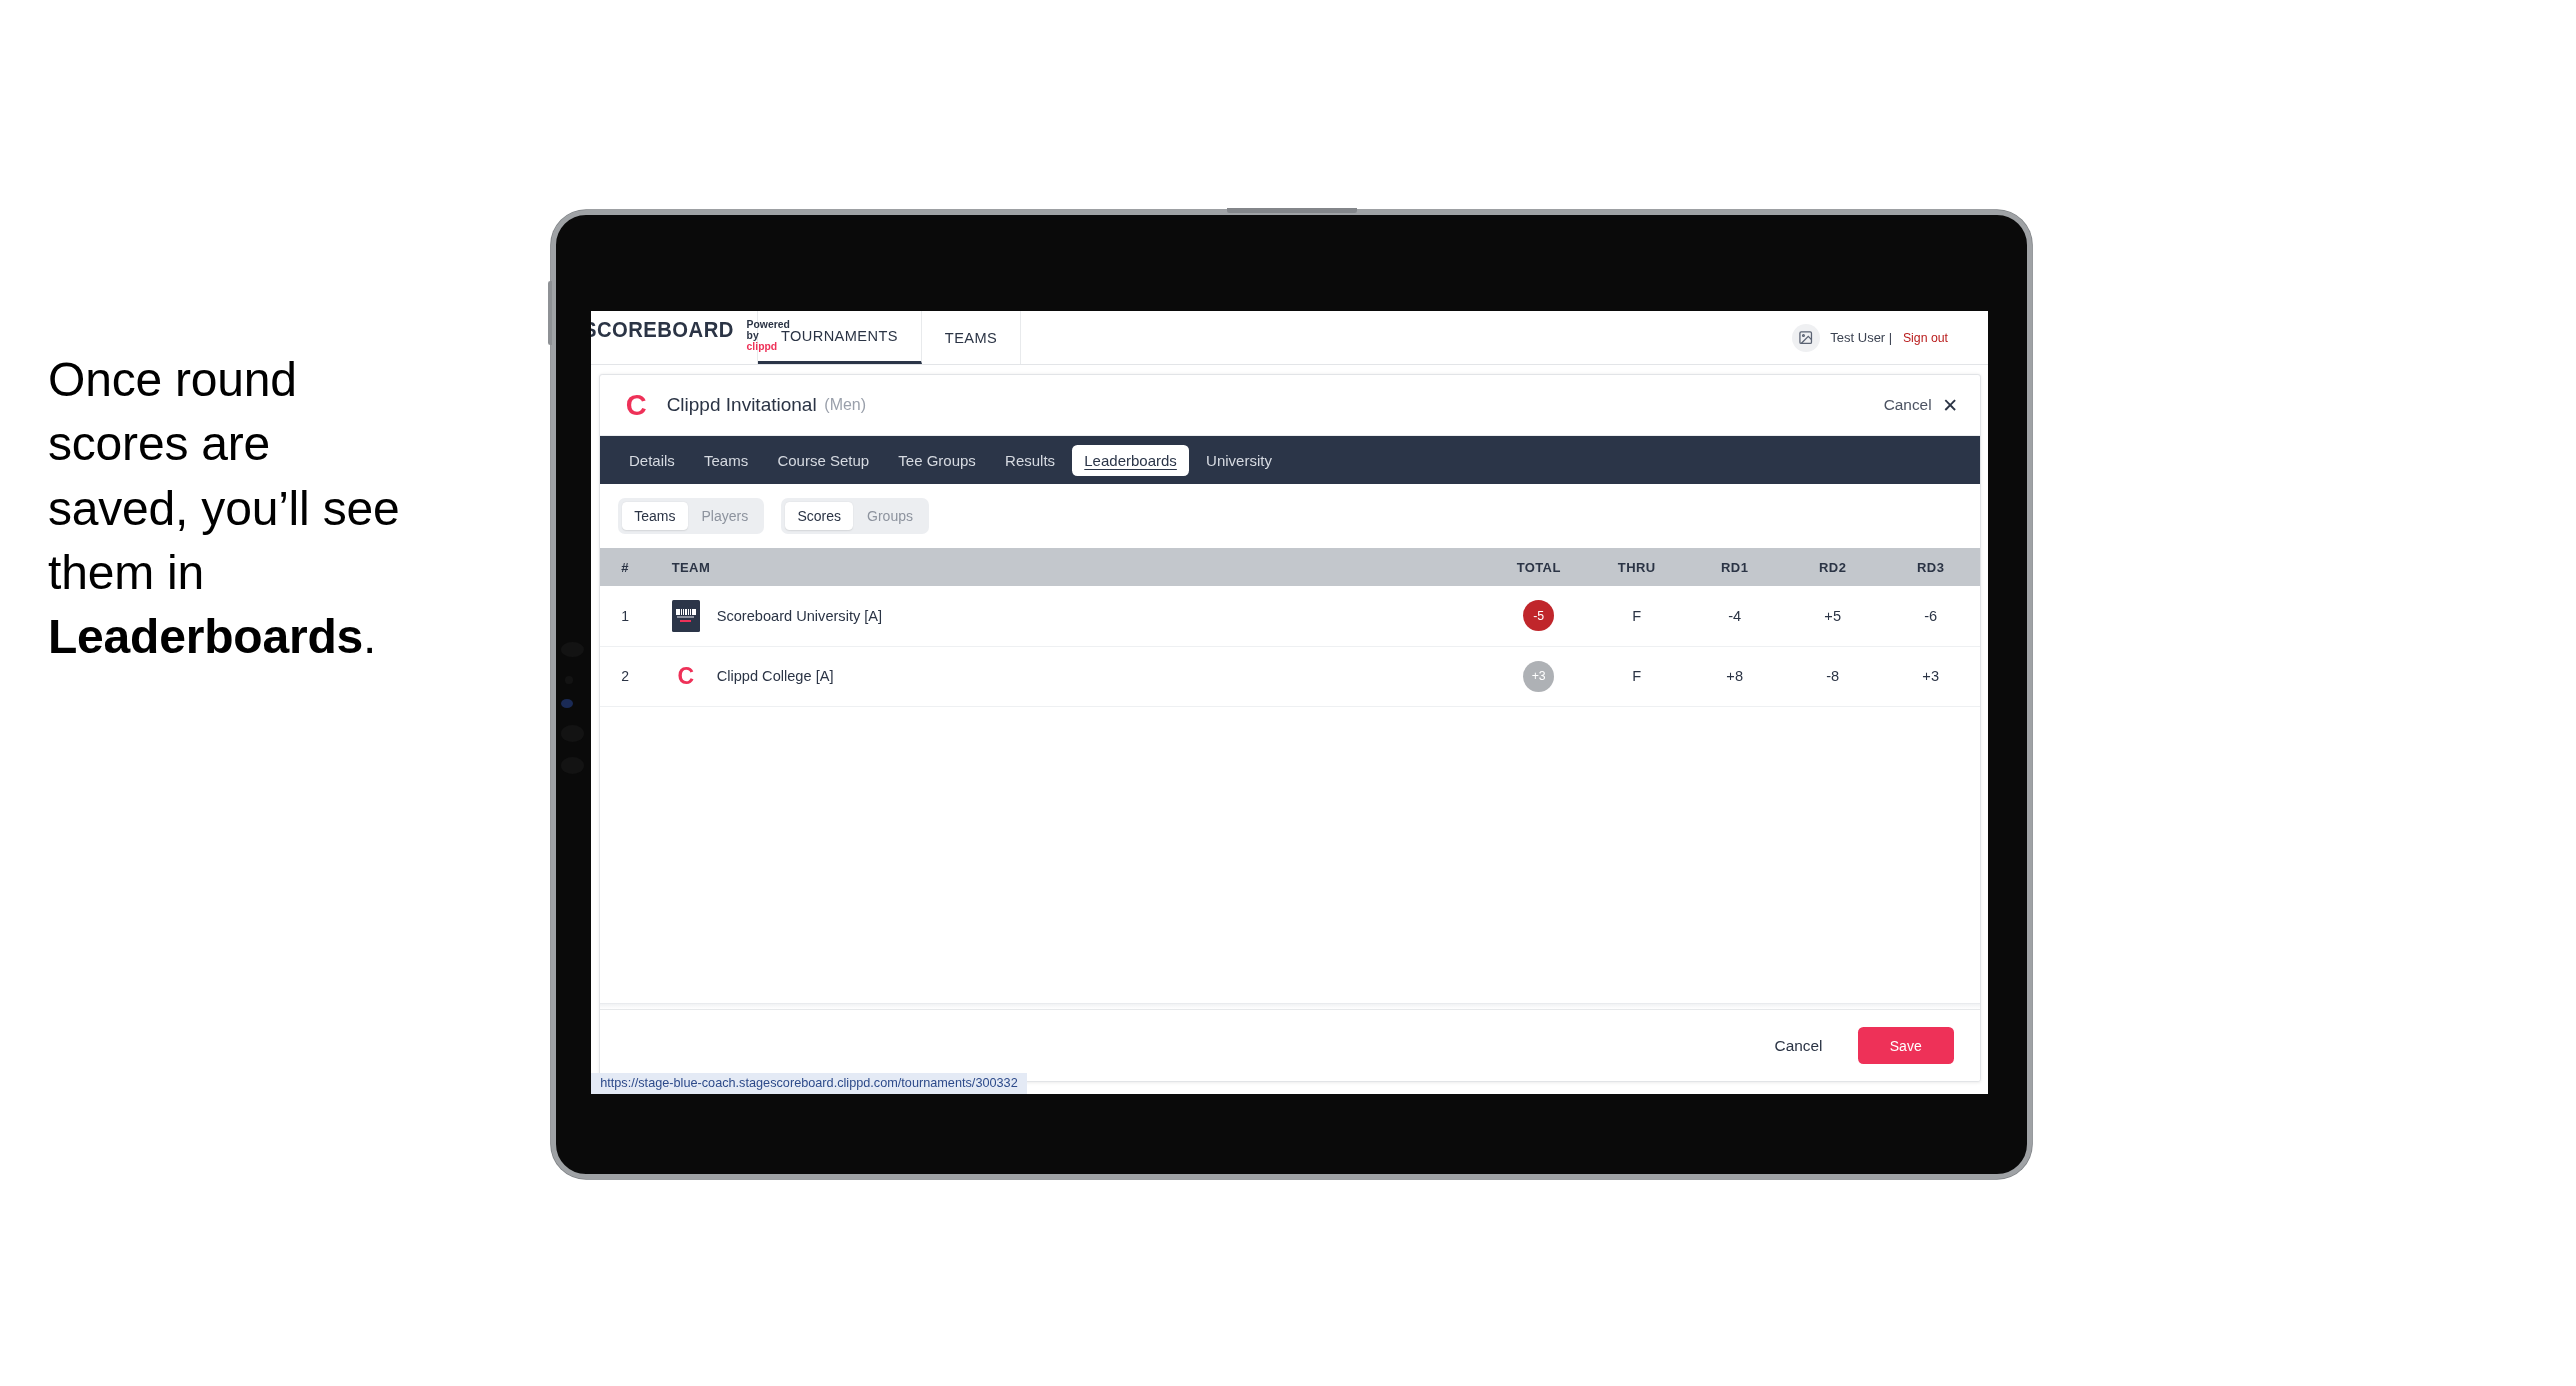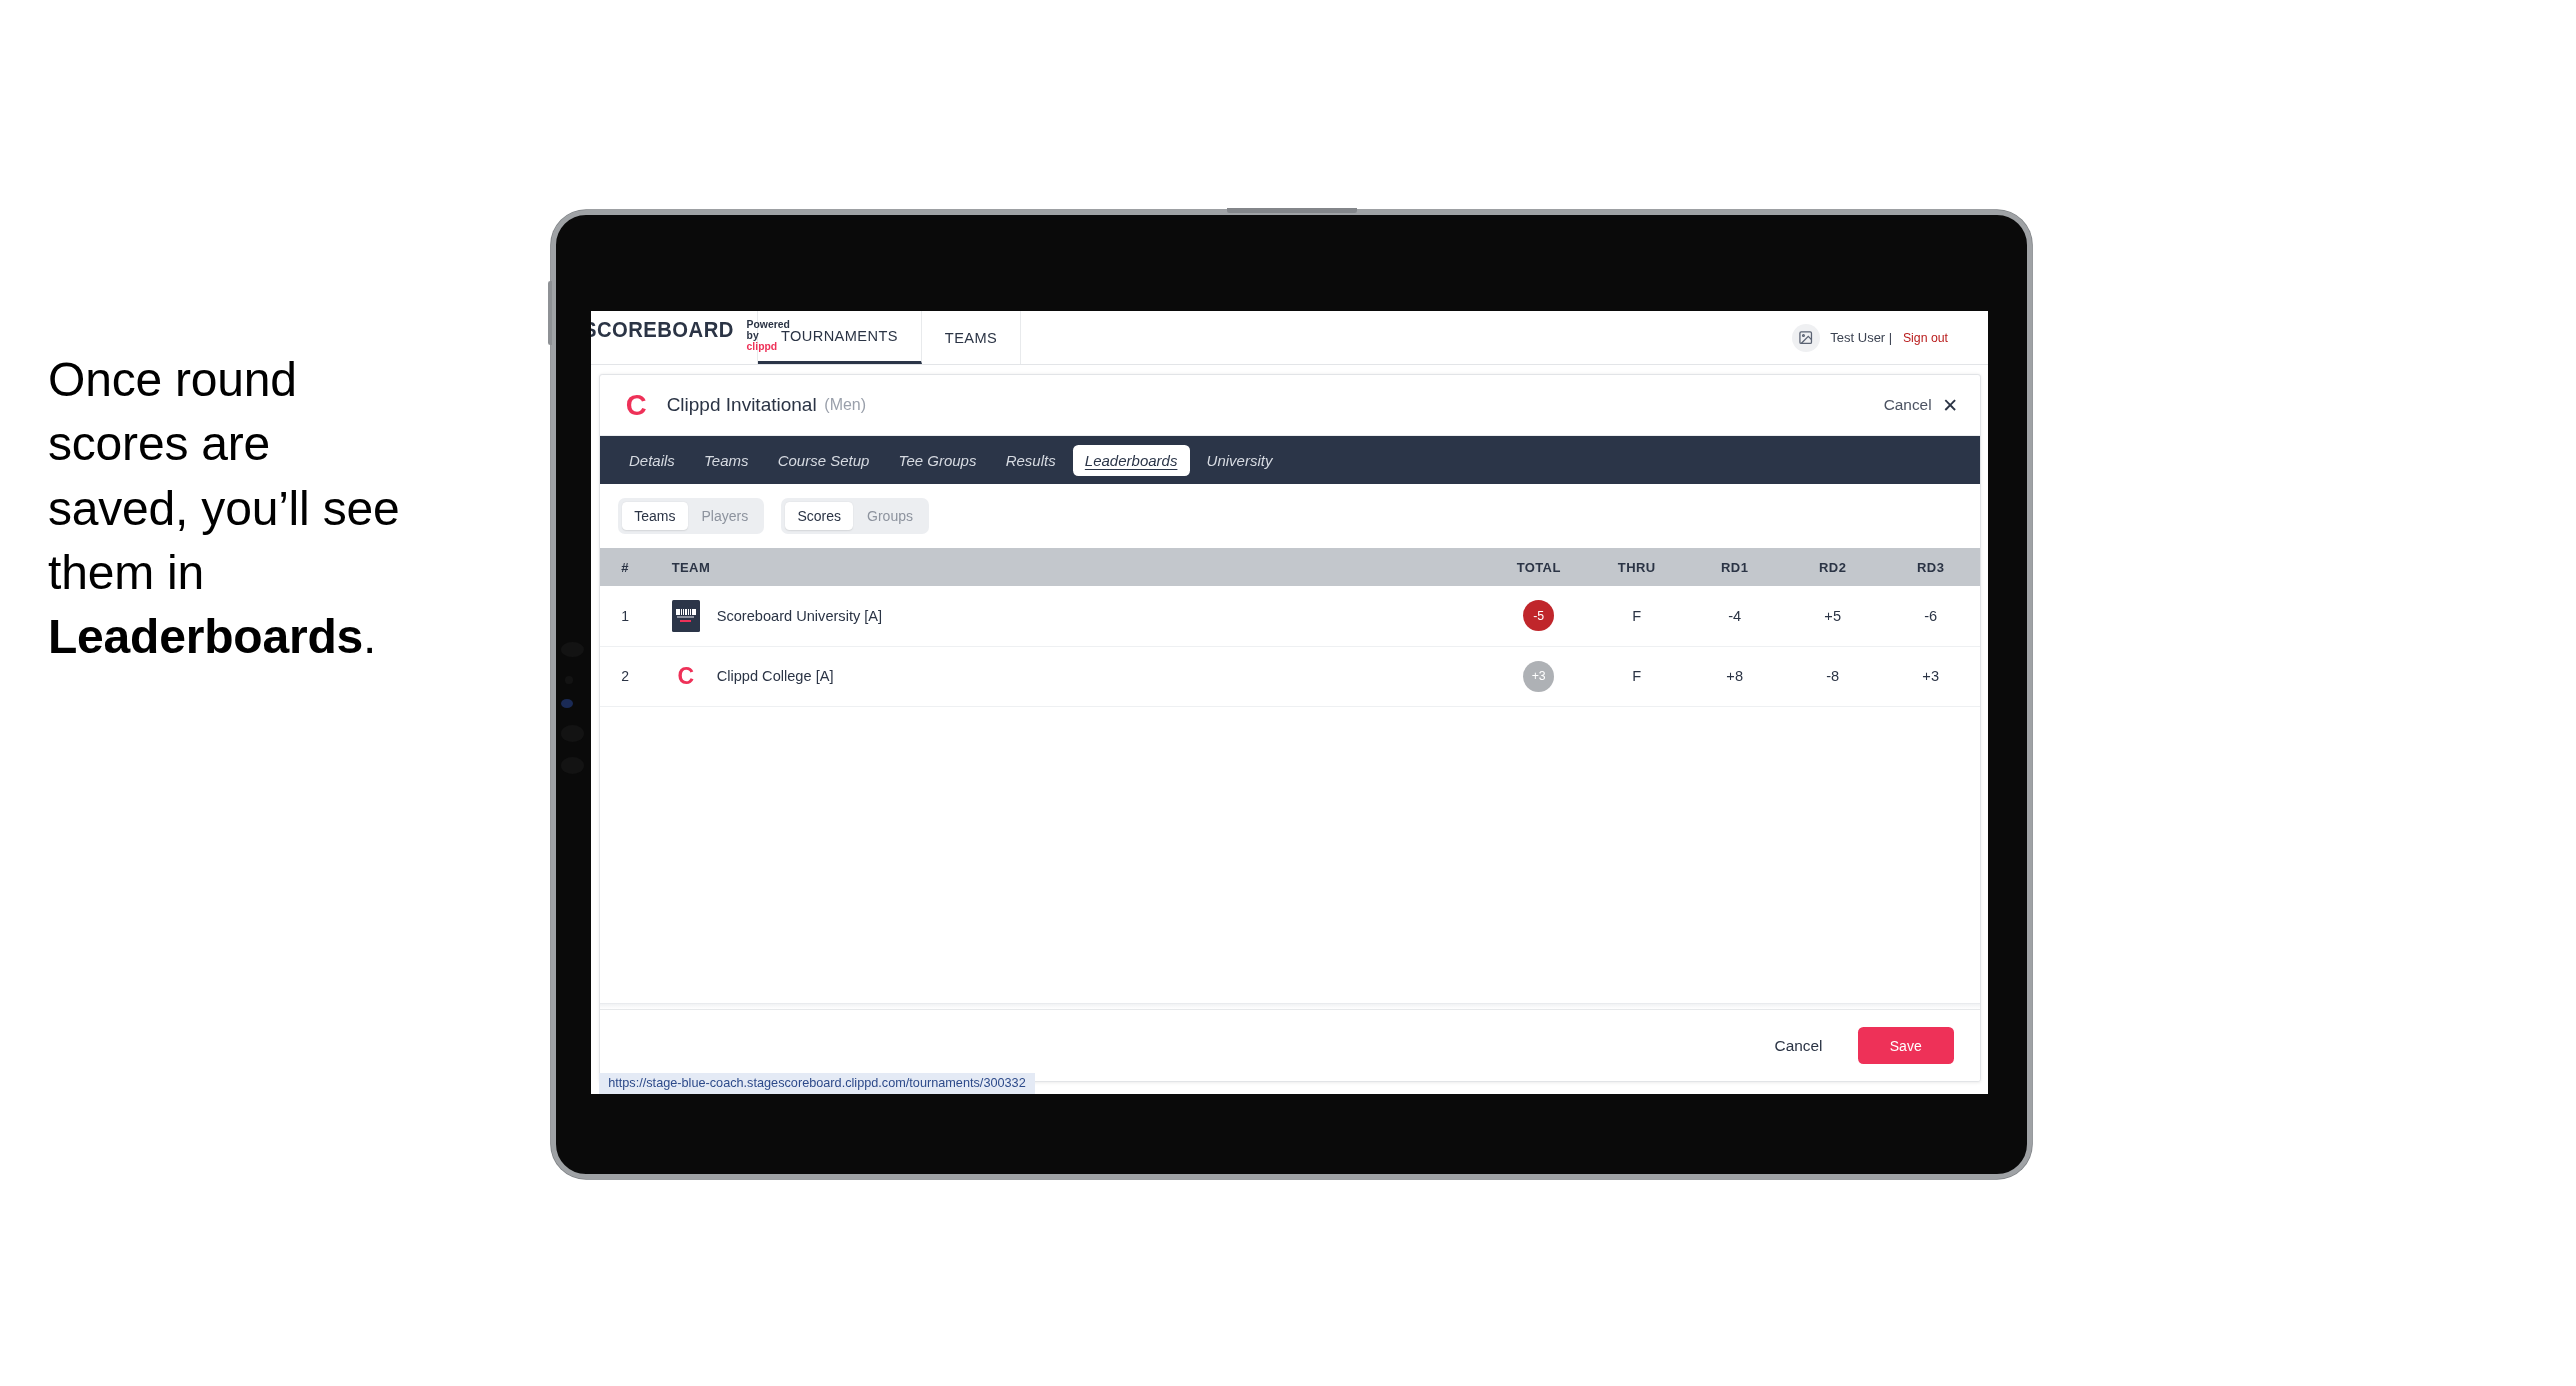--- a/index.html
+++ b/index.html
@@ -183,21 +183,20 @@
   }
   .xmark { font-size: 19px; line-height: 1; color: #2b3445; }
 
   
   .tabstrip {
     height: 48px;
     background: #2b3548;
     display: flex; align-items: center;
     padding: 0 17px;
     gap: 4.6px;
-    font-style: italic;
   }
   .tab {
     font-size: 15px;
     color: #d6dae1;
     padding: 7px 12.3px;
     border-radius: 5.4px;
     cursor: pointer;
     white-space: nowrap;
   }
   .tab.active {
@@ -329,21 +328,20 @@
 
   
   .statusurl {
     position: absolute;
     left: 0; bottom: 0;
     background: #e4eaf5;
     color: #2d4a8a;
     font-size: 12.7px;
     padding: 3.1px 9.2px 3.8px 9.2px;
     white-space: nowrap;
-    margin-left: 8px;
   }
 </style>
 </head>
 <body>
 
 <div class="caption">
   <span>Once round</span><br>
   <span>scores are</span><br>
   <span>saved, you’ll see</span><br>
   <span>them in </span><b>Leaderboards</b><span>.</span>

